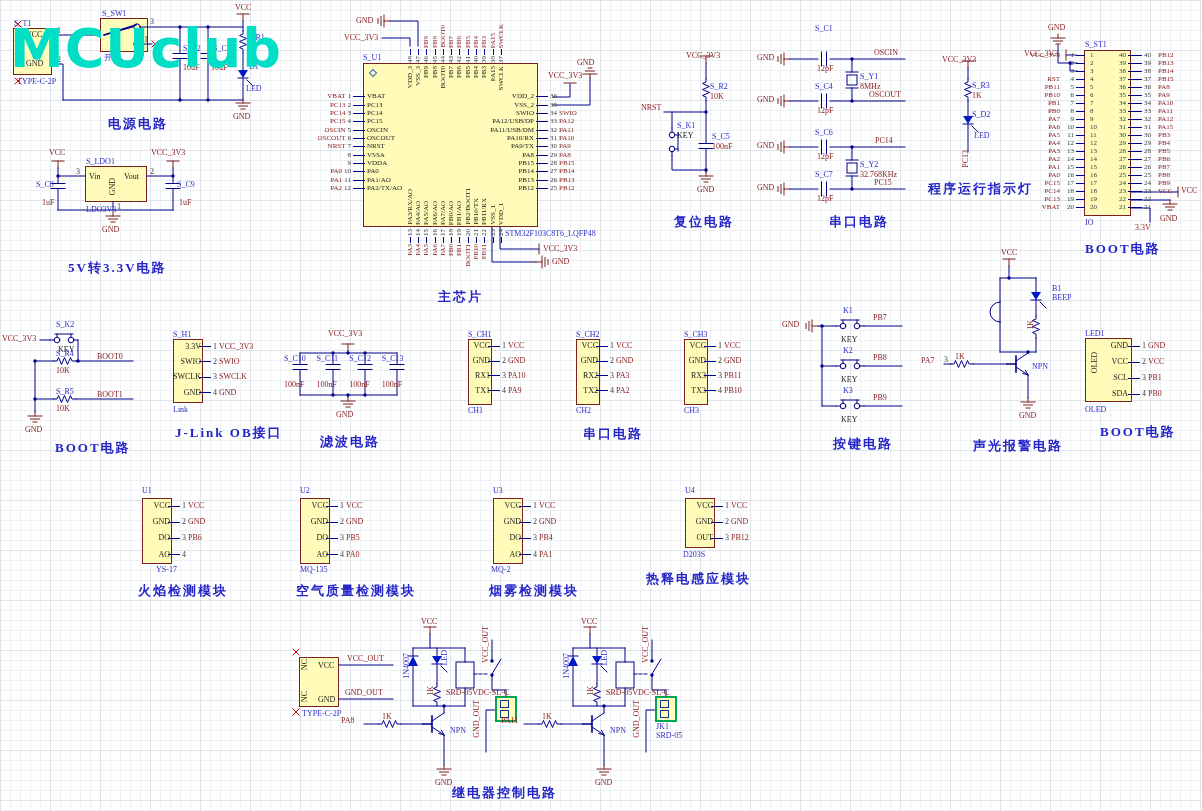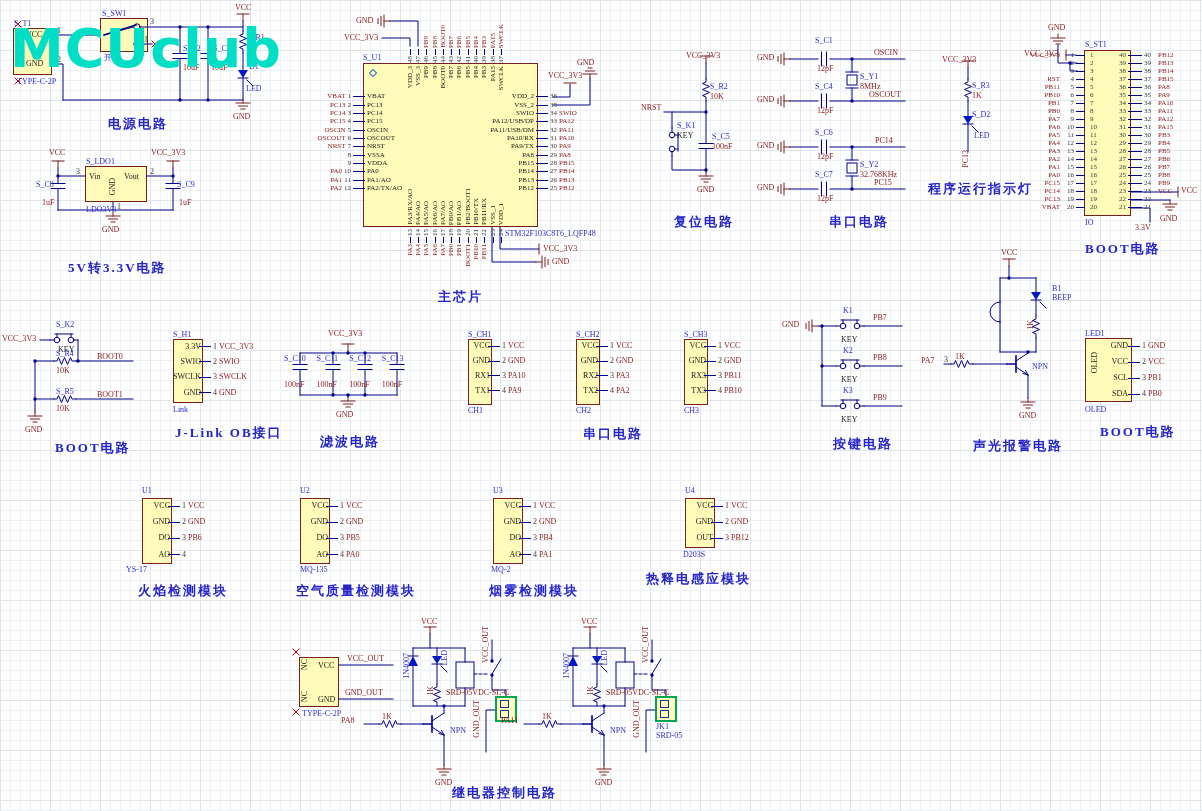--- a/index.html
+++ b/index.html
@@ -803,21 +803,21 @@
 <span class="t pin" style="left:677px;top:131px">KEY</span>
 <span class="t des" style="left:712px;top:132px">S_C5</span>
 <span class="t val" style="left:712px;top:142px">100nF</span>
 <span class="t net" style="left:697px;top:185px">GND</span>
 <span class="t title" style="left:674px;top:214px">复位电路</span>
 
 <span class="t net" style="left:757px;top:53px">GND</span>
 <span class="t net" style="left:757px;top:95px">GND</span>
 <span class="t net" style="left:757px;top:141px">GND</span>
 <span class="t net" style="left:757px;top:183px">GND</span>
-<span class="t des" style="left:815px;top:36px">S_C1</span>
+<span class="t des" style="left:815px;top:24px">S_C1</span>
 <span class="t val" style="left:817px;top:64px">12pF</span>
 <span class="t des" style="left:815px;top:82px">S_C4</span>
 <span class="t val" style="left:817px;top:106px">12pF</span>
 <span class="t des" style="left:860px;top:72px">S_Y1</span>
 <span class="t val" style="left:860px;top:82px">8MHz</span>
 <span class="t net" style="left:874px;top:48px">OSCIN</span>
 <span class="t net" style="left:869px;top:90px">OSCOUT</span>
 <span class="t des" style="left:815px;top:128px">S_C6</span>
 <span class="t val" style="left:817px;top:152px">12pF</span>
 <span class="t des" style="left:815px;top:170px">S_C7</span>
@@ -1388,21 +1388,21 @@
     <i class="st"></i>
     <span class="num">3</span>
     <span class="net">PB6</span>
   </div>
       <div class="mrow">
     <i class="st"></i>
     <span class="num">4</span>
     <span class="net"></span>
   </div>
     </div>
-<span class="t des" style="left:126px;top:565px">YS-17</span>
+<span class="t des" style="left:156px;top:565px">YS-17</span>
 <span class="t title" style="left:138px;top:583px">火焰检测模块</span>
 
 <span class="t des" style="left:300px;top:486px">U2</span>
 <div class="col f8" style="left:302px;top:498px;width:26px">
 
 <div class="mname">
         <span class="pin">VCC</span>
       </div>
       <div class="mname">
         <span class="pin">GND</span>

